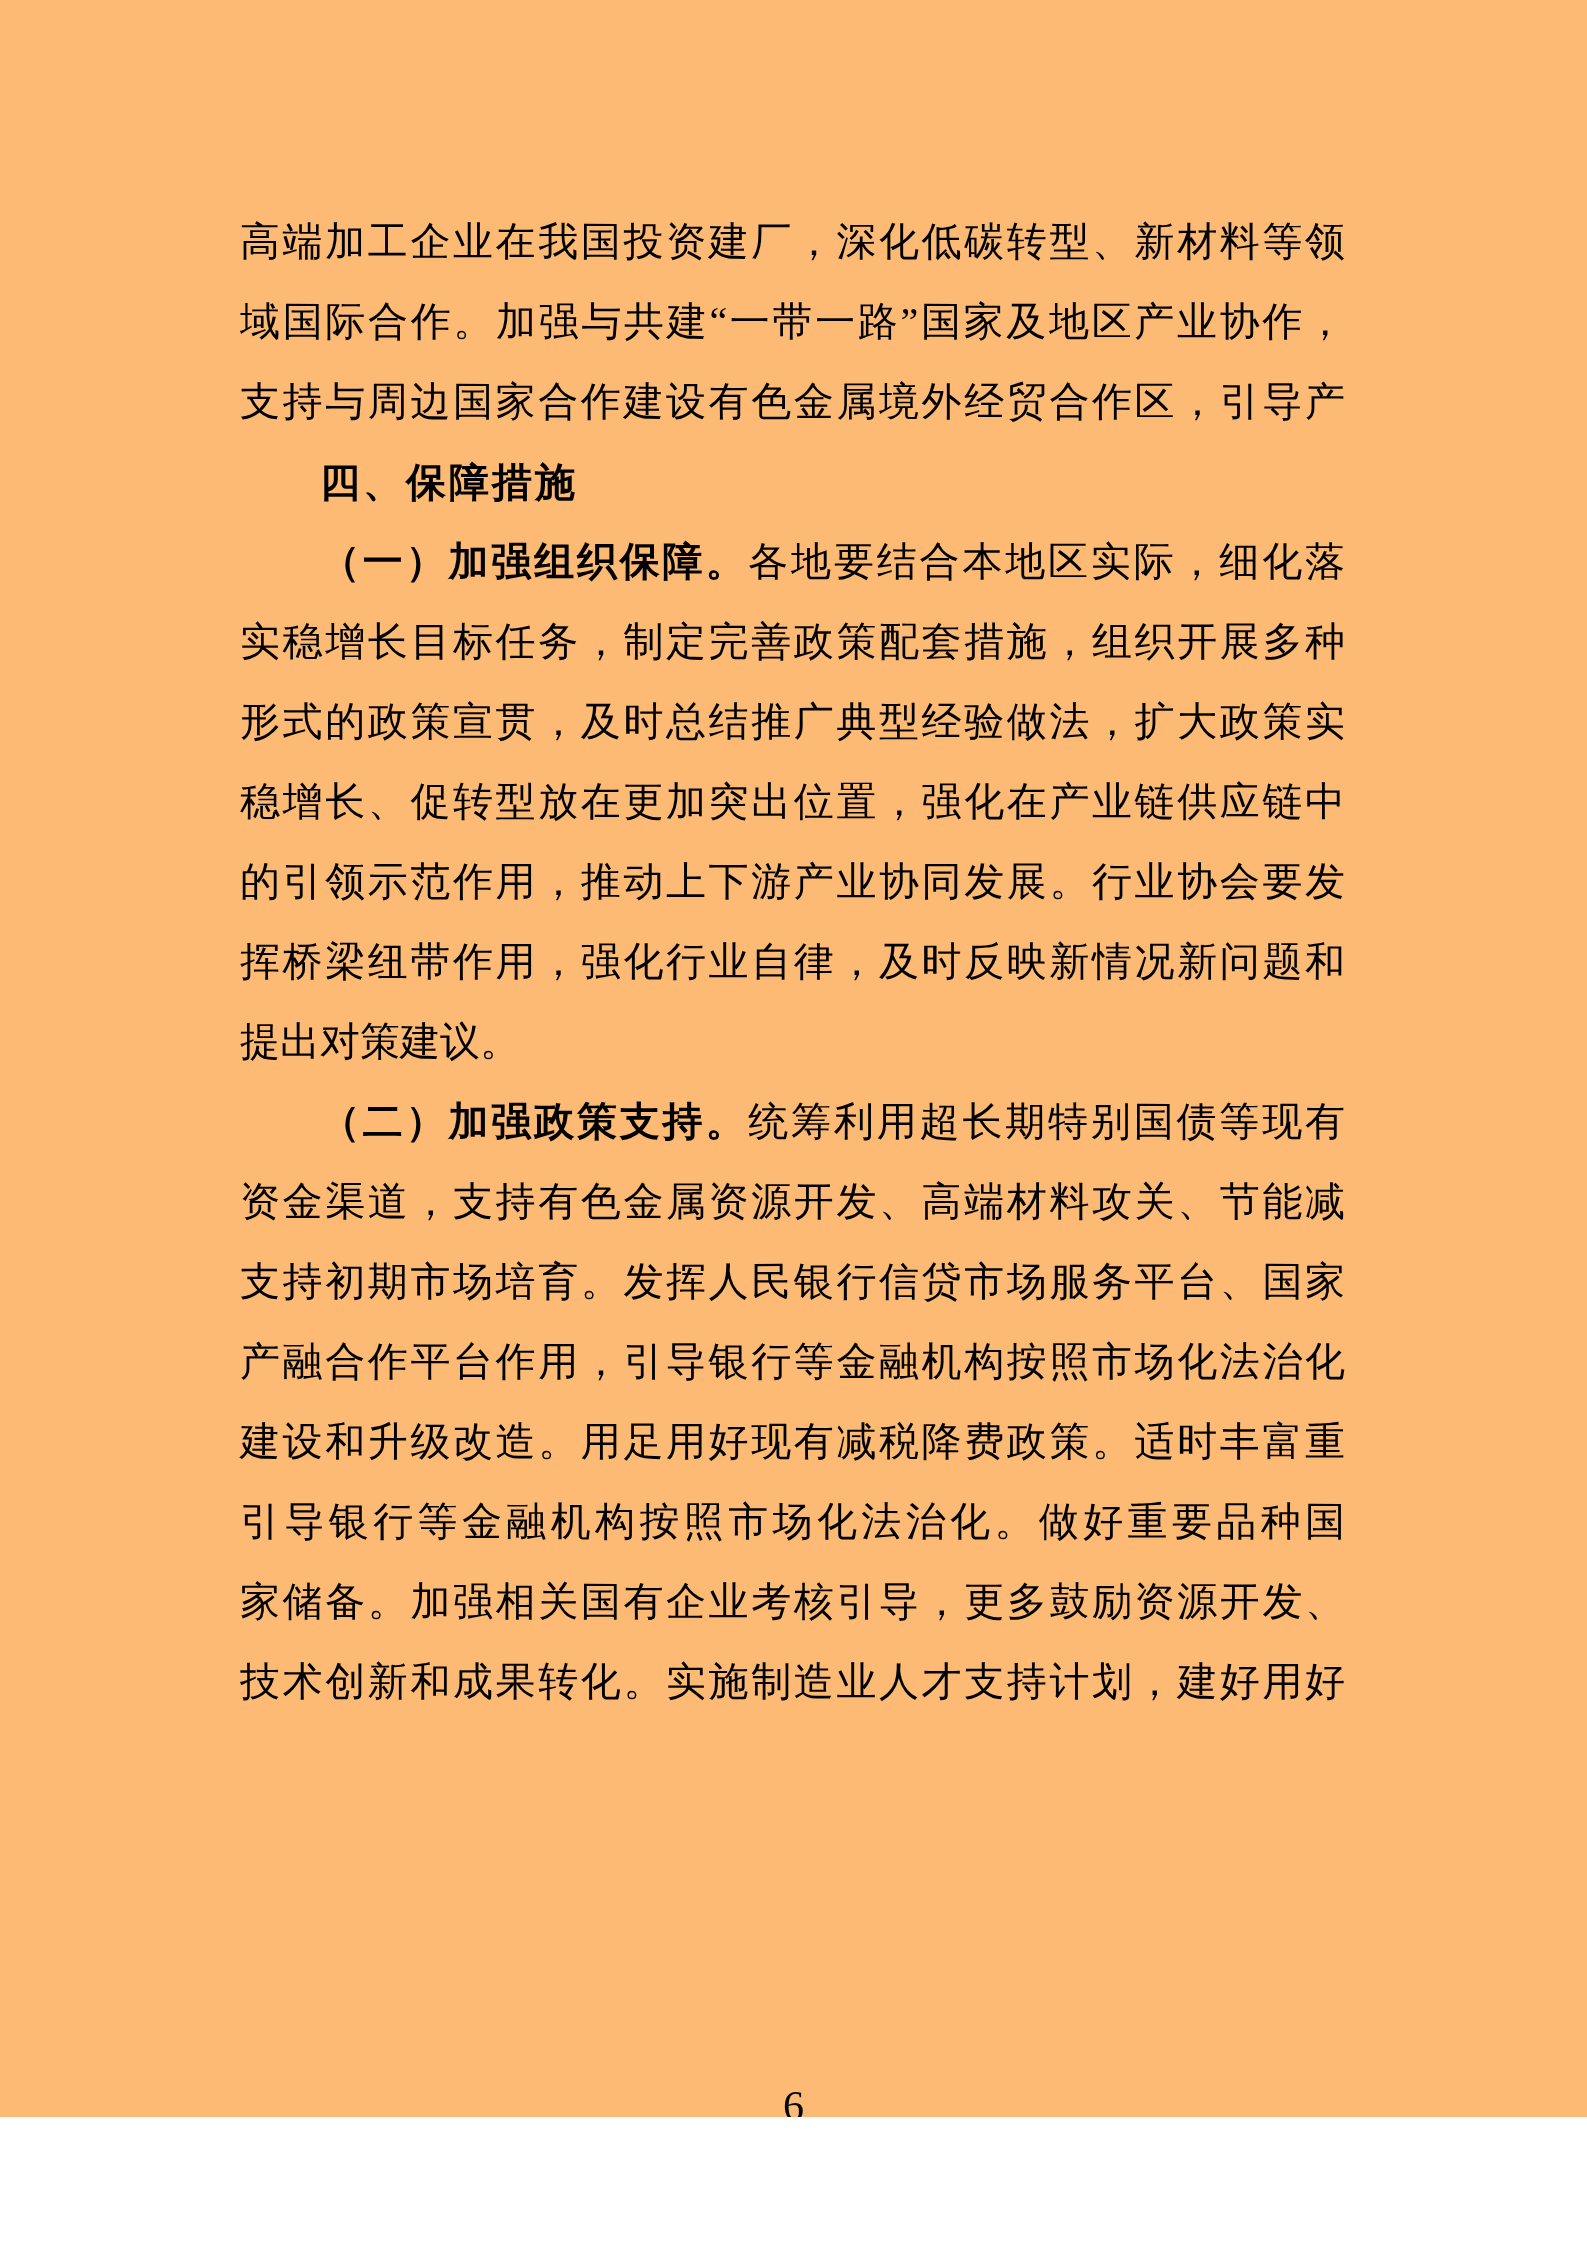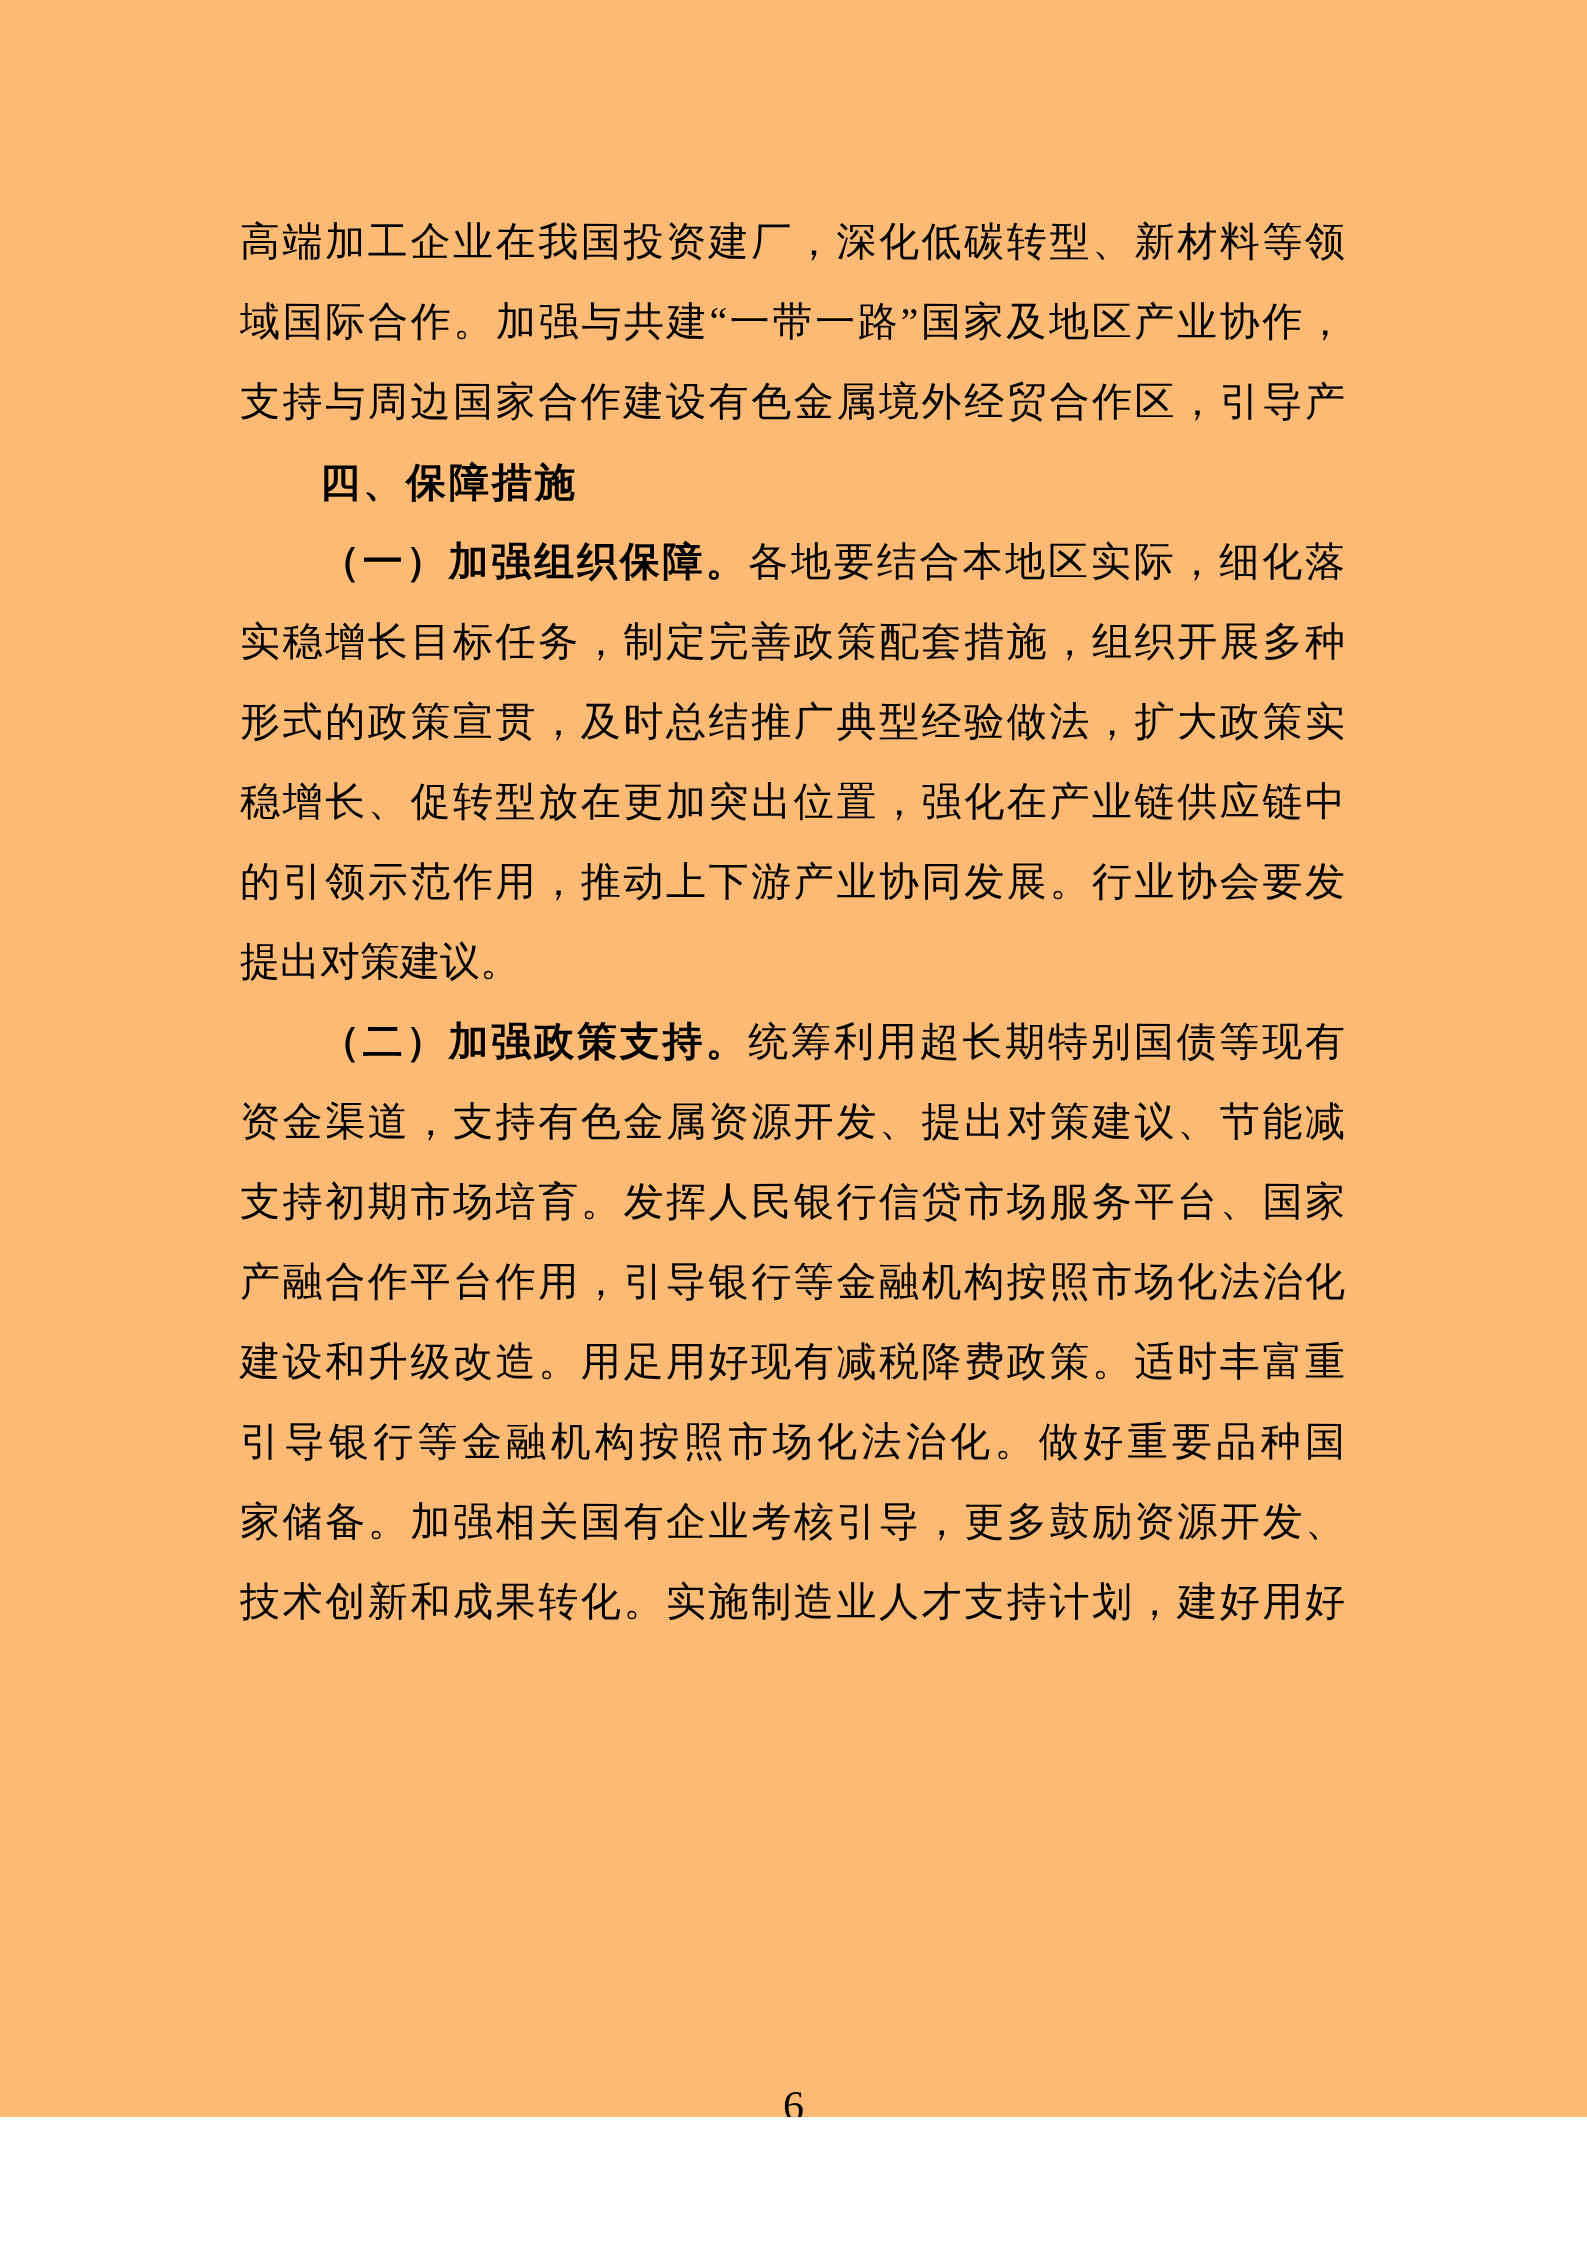--- a/index.html
+++ b/index.html
@@ -72,24 +72,25 @@
     <div class="line justify"><span>域国际合作。加强与共建“一带一路”国家及地区产业协作，</span></div>
     <div class="line justify"><span>支持与周边国家合作建设有色金属境外经贸合作区，引导产</span></div>
 
     <div class="line plain indent heading"><span class="lead">四、保障措施</span></div>
 
     <div class="line justify indent"><span class="lead">（一）加强组织保障。</span><span>各地要结合本地区实际，细化落</span></div>
     <div class="line justify"><span>实稳增长目标任务，制定完善政策配套措施，组织开展多种</span></div>
     <div class="line justify"><span>形式的政策宣贯，及时总结推广典型经验做法，扩大政策实</span></div>
     <div class="line justify"><span>稳增长、促转型放在更加突出位置，强化在产业链供应链中</span></div>
     <div class="line justify"><span>的引领示范作用，推动上下游产业协同发展。行业协会要发</span></div>
+    <div class="line justify"><span>挥桥梁纽带作用，强化行业自律，及时反映新情况新问题和</span></div>
     <div class="line plain"><span>提出对策建议。</span></div>
 
     <div class="line justify indent"><span class="lead">（二）加强政策支持。</span><span>统筹利用超长期特别国债等现有</span></div>
-    <div class="line justify"><span>资金渠道，支持有色金属资源开发、提出对策建议、节能减</span></div>
+    <div class="line justify"><span>资金渠道，支持有色金属资源开发、高端材料攻关、节能减</span></div>
     <div class="line justify"><span>支持初期市场培育。发挥人民银行信贷市场服务平台、国家</span></div>
     <div class="line justify"><span>产融合作平台作用，引导银行等金融机构按照市场化法治化</span></div>
     <div class="line justify"><span>建设和升级改造。用足用好现有减税降费政策。适时丰富重</span></div>
     <div class="line justify"><span>引导银行等金融机构按照市场化法治化。做好重要品种国</span></div>
     <div class="line justify"><span>家储备。加强相关国有企业考核引导，更多鼓励资源开发、</span></div>
     <div class="line justify"><span>技术创新和成果转化。实施制造业人才支持计划，建好用好</span></div>
 
   </div>
 
   <div class="page-number">6</div>

